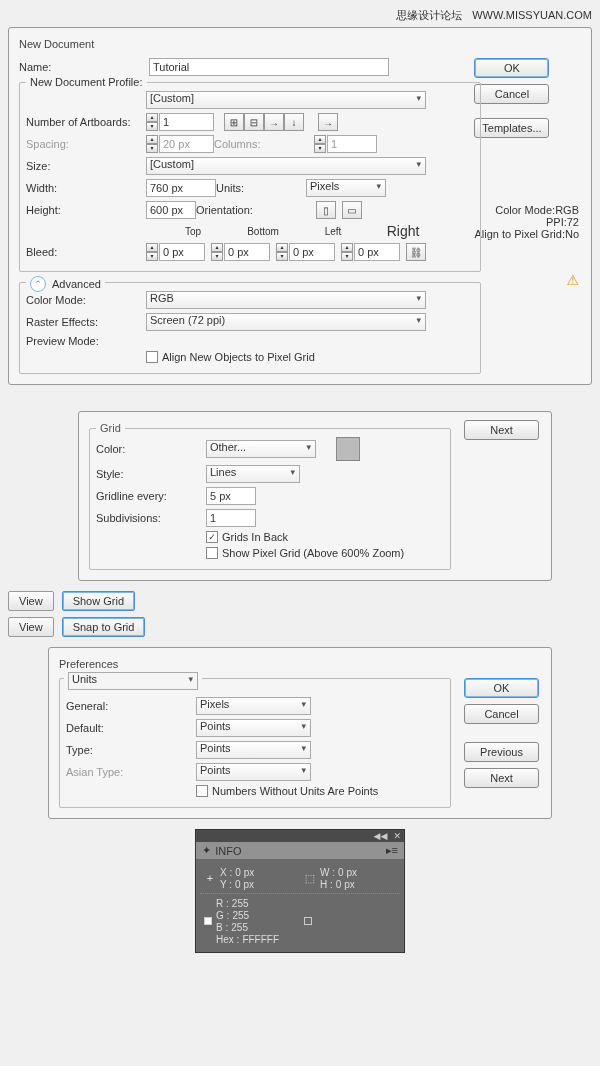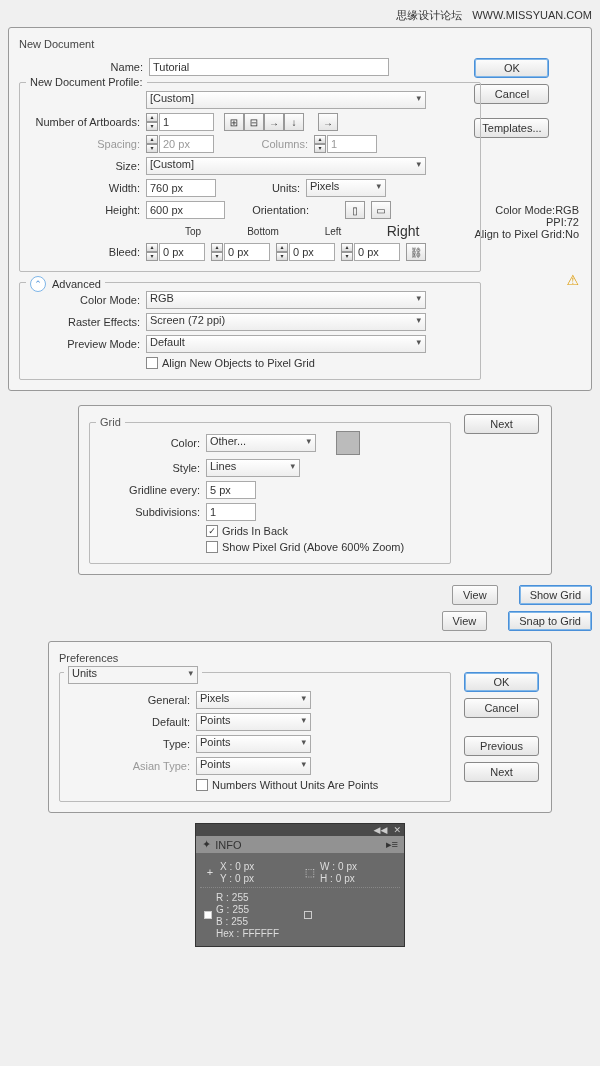--- a/index.html
+++ b/index.html
@@ -1,42 +1,42 @@
 <!DOCTYPE html>
 <html><head>
 <meta charset="utf-8">
 <style>
 *{box-sizing:border-box;margin:0;padding:0;font-family:Tahoma,Arial,sans-serif;font-size:11px;color:#333}
 body{background:#f0f0f0;width:600px;padding:8px}
 .watermark{text-align:right;color:#aaa;font-size:10px;margin-bottom:4px}
 .watermark span{margin-left:10px}
-.dialog{background:#f5f5f5;border:1px solid #999;border-radius:3px;padding:10px;margin-bottom:14px;position:relative}
+.dialog{background:#f5f5f5;border:1px solid #999;border-radius:3px;padding:10px;margin-bottom:26px;position:relative}
 .dialog-title{font-size:11px;color:#444;margin-bottom:8px}
 .row{display:flex;align-items:center;margin-bottom:4px}
-.lbl{text-align:right;padding-right:6px;white-space:nowrap}
+.lbl{text-align:left;padding-right:6px;white-space:nowrap}
 .input,.select{height:18px;background:#fff;border:1px solid #aaa;padding:0 3px;font-size:11px}
 .input.disabled,.lbl.disabled{color:#999}
 .select{background:#fff linear-gradient(#fff,#eee);position:relative;padding-right:16px}
 .select::after{content:"▾";position:absolute;right:4px;top:1px;font-size:9px;color:#555}
 .fieldset{border:1px solid #bbb;border-radius:2px;padding:8px 6px 6px;margin-top:6px;position:relative}
 .fieldset-label{position:absolute;top:-7px;left:6px;background:#f5f5f5;padding:0 4px;font-size:11px;color:#555}
 .btn{width:75px;height:20px;background:linear-gradient(#fdfdfd,#e5e5e5);border:1px solid #888;border-radius:3px;font-size:11px;display:flex;align-items:center;justify-content:center;cursor:pointer;margin-bottom:4px}
 .btn.primary{border:1px solid #4a90d9;box-shadow:0 0 0 1px #7fb6e8 inset}
 .btn-col{position:absolute;right:12px;top:30px;display:flex;flex-direction:column;gap:2px}
 .spinner{display:flex}
 .spinner-btns{display:flex;flex-direction:column;margin-right:1px}
 .sp{width:12px;height:9px;background:linear-gradient(#fff,#ddd);border:1px solid #999;font-size:6px;text-align:center;line-height:6px}
 .icon-btn{width:20px;height:18px;background:linear-gradient(#fdfdfd,#e5e5e5);border:1px solid #999;display:flex;align-items:center;justify-content:center;font-size:10px}
 .checkbox{width:12px;height:12px;border:1px solid #888;background:#fff;margin-right:4px;display:inline-flex;align-items:center;justify-content:center;font-size:9px;color:#333}
 .radio{width:11px;height:11px;border:1px solid #888;border-radius:50%;background:#fff;margin-right:3px;display:inline-flex;align-items:center;justify-content:center}
 .radio.checked::after{content:"";width:5px;height:5px;background:#333;border-radius:50%}
 .collapse-btn{width:16px;height:16px;border:1px solid #7fb6e8;border-radius:50%;background:#fff;display:flex;align-items:center;justify-content:center;font-size:9px;color:#4a90d9;margin-right:6px}
 .warn{color:#d90;font-size:14px}
 .swatch{width:24px;height:24px;border:1px solid #888;background:#bbb}
-.menu-group{display:flex;justify-content:flex-end;gap:21px;margin:6px 0}
+.menu-group{display:flex;justify-content:flex-start;gap:8px;margin:6px 0}
 .menu-btn{padding:3px 10px;background:linear-gradient(#fdfdfd,#e5e5e5);border:1px solid #999;border-radius:2px}
 .menu-btn.hl{border:1px solid #4a90d9;box-shadow:0 0 0 1px #7fb6e8 inset}
 .info-panel{width:210px;margin:10px auto 0;background:#6a6a6a;border:1px solid #333}
 .info-header{background:#4a4a4a;display:flex;justify-content:flex-end;padding:1px 3px}
 .info-header span{color:#ccc;font-size:9px;margin-left:6px;cursor:pointer}
 .info-tab{background:#929292;color:#333;padding:2px 6px;display:flex;align-items:center;font-size:10px}
 .info-body{background:#6a6a6a;padding:4px}
 .info-row{display:flex;border-bottom:1px dotted #888;padding:3px 0}
 .info-cell{flex:1;display:flex;align-items:center;gap:4px;padding:0 4px}
 .info-cell .k{color:#ddd;font-size:10px;text-align:right;width:28px}
@@ -116,21 +116,21 @@
         <div class="select" style="width:280px"><span>[Custom]</span></div>
       </div>
     <div class="row">
       <div class="lbl" style="width:120px">Width:</div>
         <input class="input" style="width: 70px;" value="760 px">
       <div class="lbl" style="width:90px">Units:</div>
         <div class="select" style="width:80px"><span>Pixels</span></div>
     </div>
     <div class="row">
       <div class="lbl" style="width:120px">Height:</div>
-        <input class="input" style="width: 79px;" value="600 px">
+        <input class="input" style="width: 50px;" value="600 px">
       <div class="lbl" style="width:90px">Orientation:</div>
       <div style="width:30px"></div>
       <div class="icon-btn">▯</div>
         <div style="width:6px"></div>
         <div class="icon-btn">▭</div>
     </div>
     <div class="row" style="margin-top:4px">
       <div style="width:132px"></div>
       <div style="width:70px;text-align:center;font-size:10px">Top</div>
       <div style="width:70px;text-align:center;font-size:10px">Bottom</div>
@@ -183,21 +183,20 @@
     <div class="row">
         <div class="lbl" style="width:120px">Color Mode:</div>
         <div class="select" style="width:280px"><span>RGB</span></div>
       </div>
     <div class="row">
         <div class="lbl" style="width:120px">Raster Effects:</div>
         <div class="select" style="width:280px"><span>Screen (72 ppi)</span></div>
       </div>
     <div class="row">
         <div class="lbl" style="width:120px">Preview Mode:</div>
-        <div class="select" style="width:280px"><span>Default</span></div>
       </div>
     <div class="row">
         <div style="width:120px"></div>
         <div class="checkbox"></div>
         <span>Align New Objects to Pixel Grid</span>
       </div>
   </div>
 </div>
 
 <div class="dialog" style="margin:0 40px 10px 70px;padding-right:100px">

